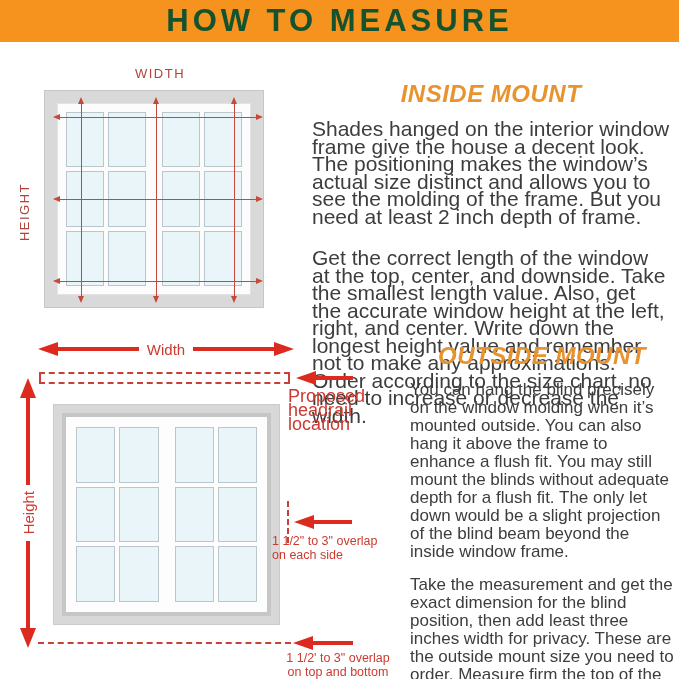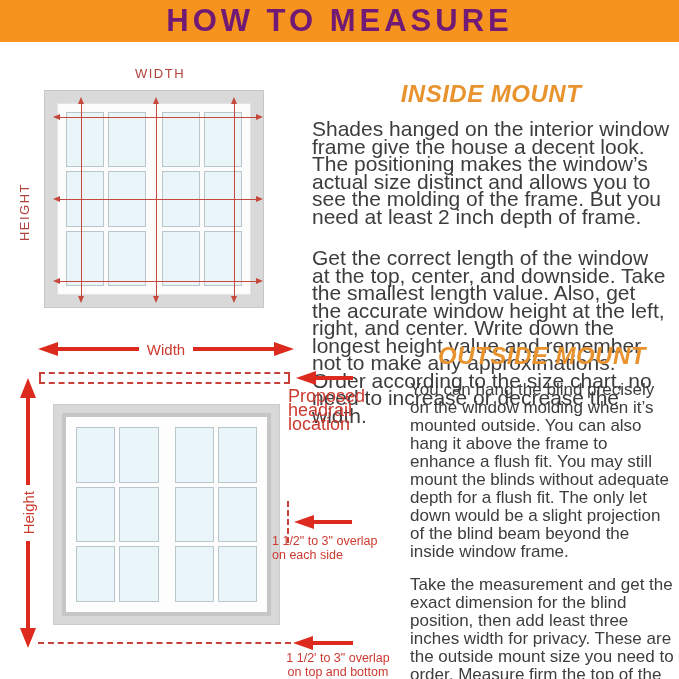--- a/index.html
+++ b/index.html
@@ -15,21 +15,21 @@
     --glass:#EAF5F9;
     --pane-border:#b9c6cc;
   }
   html,body{margin:0;padding:0;background:#fff;}
   .page{position:relative;width:679px;height:679px;background:#fff;overflow:hidden;
         font-family:"Liberation Sans",sans-serif;}
 
   
   .banner{position:absolute;left:0;top:0;width:679px;height:42px;background:var(--banner-orange);
           display:flex;align-items:center;justify-content:center;}
-  .banner h1{margin:0;color:#701a75;font-size:31px;font-weight:bold;letter-spacing:4px;}
+  .banner h1{margin:0;color:#14532d;font-size:31px;font-weight:bold;letter-spacing:4px;}
 
   
   .txt-col{position:absolute;color:var(--body);}
   .txt-col h2{margin:0;text-align:center;color:var(--heading-orange);font-size:24px;
               font-weight:bold;letter-spacing:0.5px;font-style:italic;}
   .inside-col{left:312px;top:80px;width:358px;}
   .inside-col p{margin:0;font-size:21px;line-height:17.5px;}
   .inside-col p.first{margin-top:12px;}
   .inside-col p.second{margin-top:24px;}
   .outside-col{left:410px;top:342px;width:264px;}

